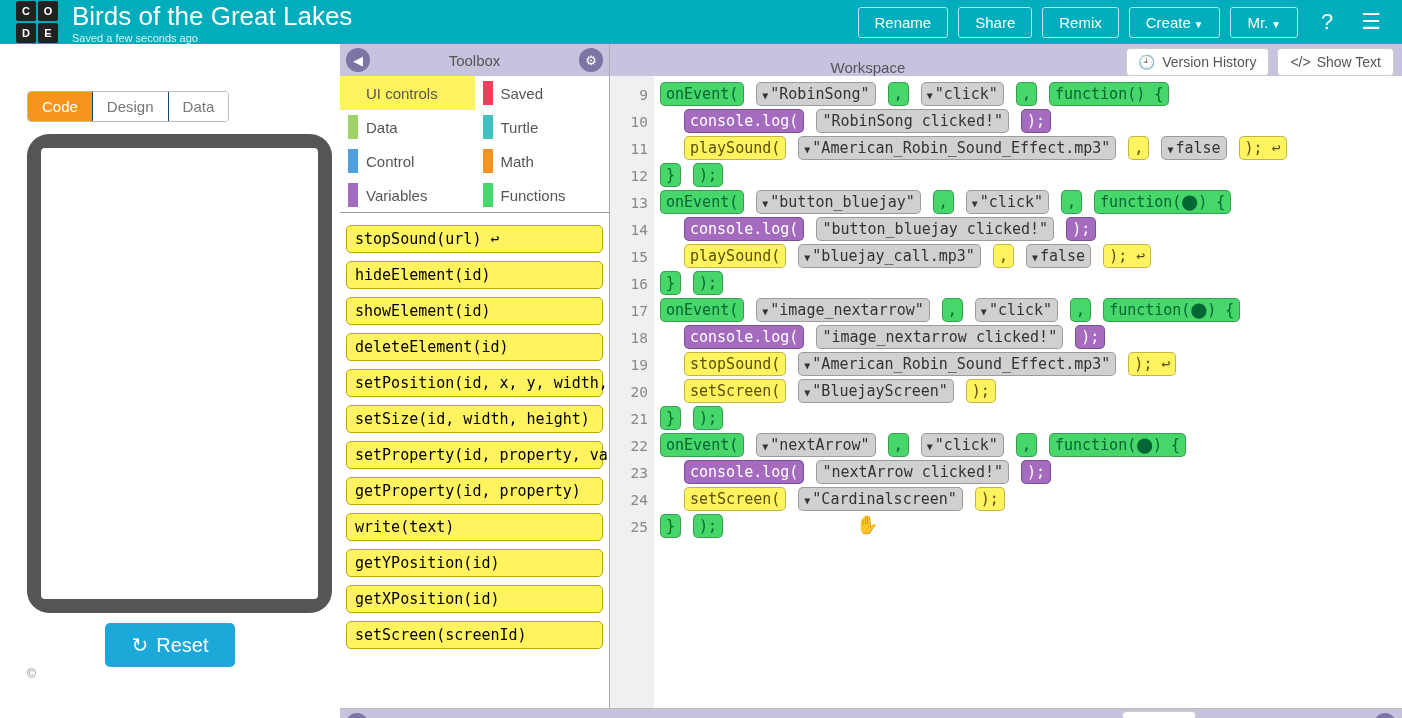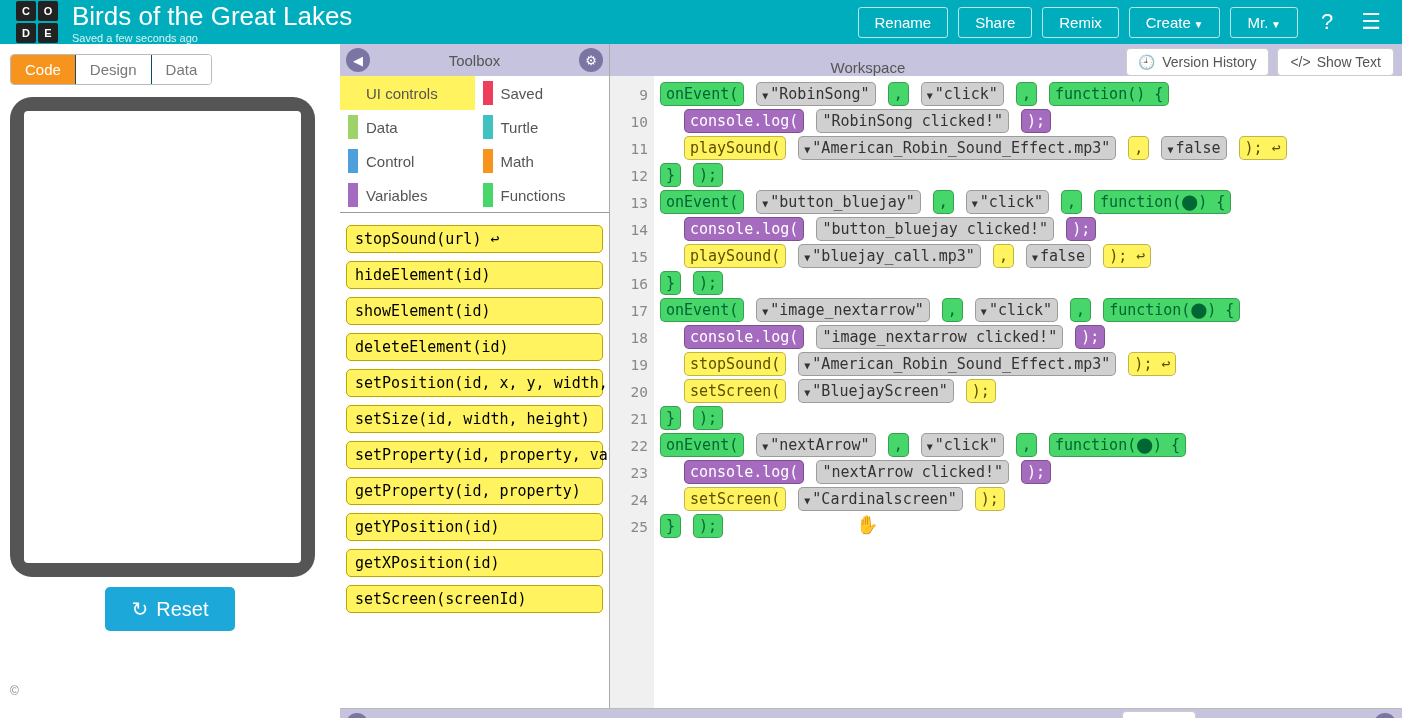--- a/index.html
+++ b/index.html
@@ -12,21 +12,21 @@
   .title-area { flex: 1; }
   .proj-title { font-size: 26px; }
   .proj-saved { font-size: 11px; opacity: .85; }
   .top-btn { background: transparent; border: 1px solid rgba(255,255,255,.7); color:#fff; padding: 6px 16px; border-radius: 3px; margin-left: 10px; font-size:15px; cursor:pointer; }
   .top-btn.arrow::after { content: " \25BC"; font-size: 10px; }
   .top-right { display:flex; align-items:center; margin-left:auto; }
   .top-right .icon { width: 30px; text-align:center; font-size: 22px; margin-left: 14px; color:#fff; cursor:pointer; }
 
   
   .main { display:flex; height: calc(100% - 44px - 10px); }
-  .left-col { width: 340px; padding: 10px; display:flex; flex-direction:column; }
+  .left-col { width: 340px; padding: 27px; display:flex; flex-direction:column;margin-top:20px; }
   .view-tabs { display:flex; border:1px solid #bbb; border-radius:4px; width:max-content; overflow:hidden; }
   .view-tabs button { border:none; padding:6px 14px; font-size:15px; background:#fff; color:#777; cursor:pointer; }
   .view-tabs button + button { border-left:1px solid #0c4a6e; }
   .view-tabs button.active { background:#f7941e; color:#fff; }
   .phone { margin-top:12px; width: 305px; height: 480px; background:#555; border-radius:22px; padding:14px; }
   .phone-screen { background:#fff; width:100%; height:100%; border-radius:4px; }
   .reset-btn { margin-top:10px; align-self:center; background:#1ca8d8; color:#fff; border:none; padding:10px 26px; border-radius:5px; font-size:20px; cursor:pointer; display:flex; align-items:center; gap:8px;}
   .copyright { margin-top:auto; font-size:12px; color:#888; }
 
   .mid-col { width: 270px; display:flex; flex-direction:column; border-right: 1px solid #aaa; }
@@ -154,20 +154,21 @@
       </div>
     <div class="tool-list">
         <div class="tool-block">stopSound(url) ↩</div>
         <div class="tool-block">hideElement(id)</div>
         <div class="tool-block">showElement(id)</div>
         <div class="tool-block">deleteElement(id)</div>
         <div class="tool-block">setPosition(id, x, y, width,</div>
         <div class="tool-block">setSize(id, width, height)</div>
         <div class="tool-block">setProperty(id, property, val</div>
         <div class="tool-block">getProperty(id, property)</div>
+        <div class="tool-block">write(text)</div>
         <div class="tool-block">getYPosition(id)</div>
         <div class="tool-block">getXPosition(id)</div>
         <div class="tool-block">setScreen(screenId)</div>
       </div>
   </div>
 
   <div class="ws-col">
     <div class="ws-head">
       <span class="title">Workspace</span>
       <button class="btn">

